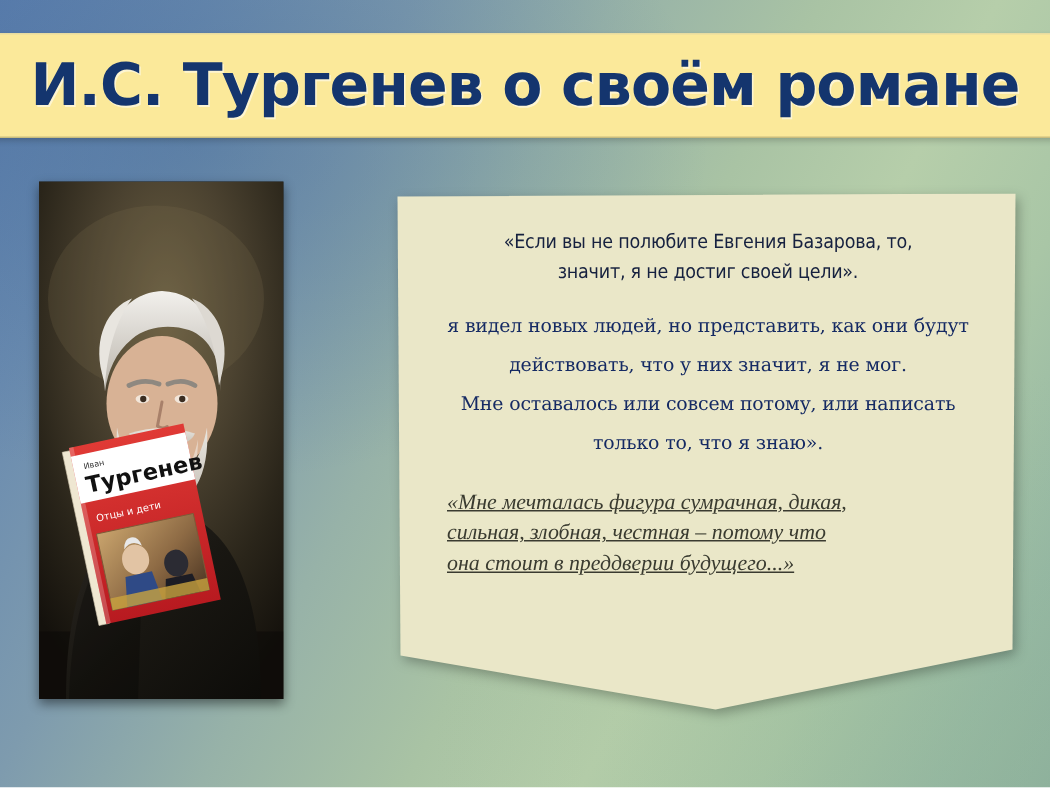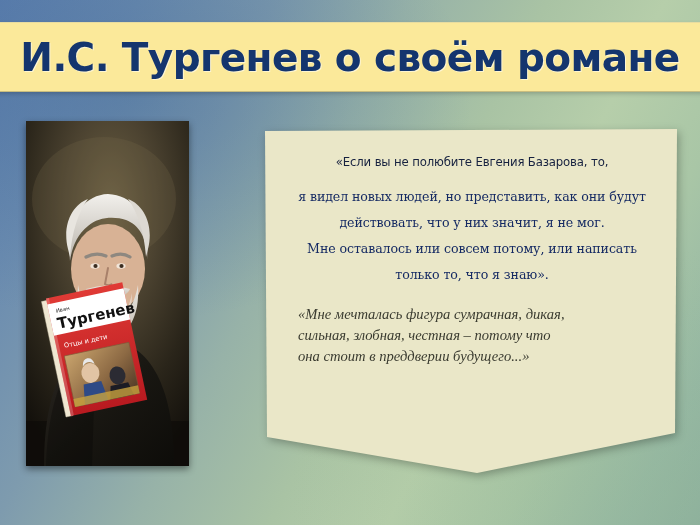--- a/index.html
+++ b/index.html
@@ -134,21 +134,21 @@
   #quote-3 {
     font-family: "Liberation Serif", "DejaVu Serif", serif;
     font-style: italic;
     font-size: 14.6px;
     line-height: 1.42;
     text-align: left;
     color: #3a3b30;
     padding: 17px 10px 0 26px;
   }
   .q-line { display: block; white-space: nowrap; }
-  #quote-3 .q-line { white-space: normal; }
+  #quote-3 .q-line { white-space: normal; text-decoration: underline; }
 </style>
 </head>
 <body>
 
 <div id="slide">
 
   <div class="bg-wash"></div>
 
   <div id="title-bar">
     <div id="title-text">И.С. Тургенев о своём романе</div>
@@ -250,20 +250,21 @@
   <div id="panel-wrap">
     <svg id="panel-shape" viewBox="0 0 416 346" preserveAspectRatio="none">
       <path d="M2 2 L414 0 L412 304 L214 344 L4 308 Z" fill="#eae7c8"></path>
     </svg>
   </div>
 
   <div id="panel-content">
 
     <p class="quote" id="quote-1">
       <span class="q-line">«Если вы не полюбите Евгения Базарова, то,</span>
+      <span class="q-line">значит, я не достиг своей цели».</span>
     </p>
 
     <p class="quote" id="quote-2">
       <span class="q-line">я видел новых людей, но представить, как они будут</span>
       <span class="q-line">действовать, что у них значит, я не мог.</span>
       <span class="q-line">Мне оставалось или совсем потому, или написать</span>
       <span class="q-line">только то, что я знаю».</span>
     </p>
 
     <p class="quote" id="quote-3">

